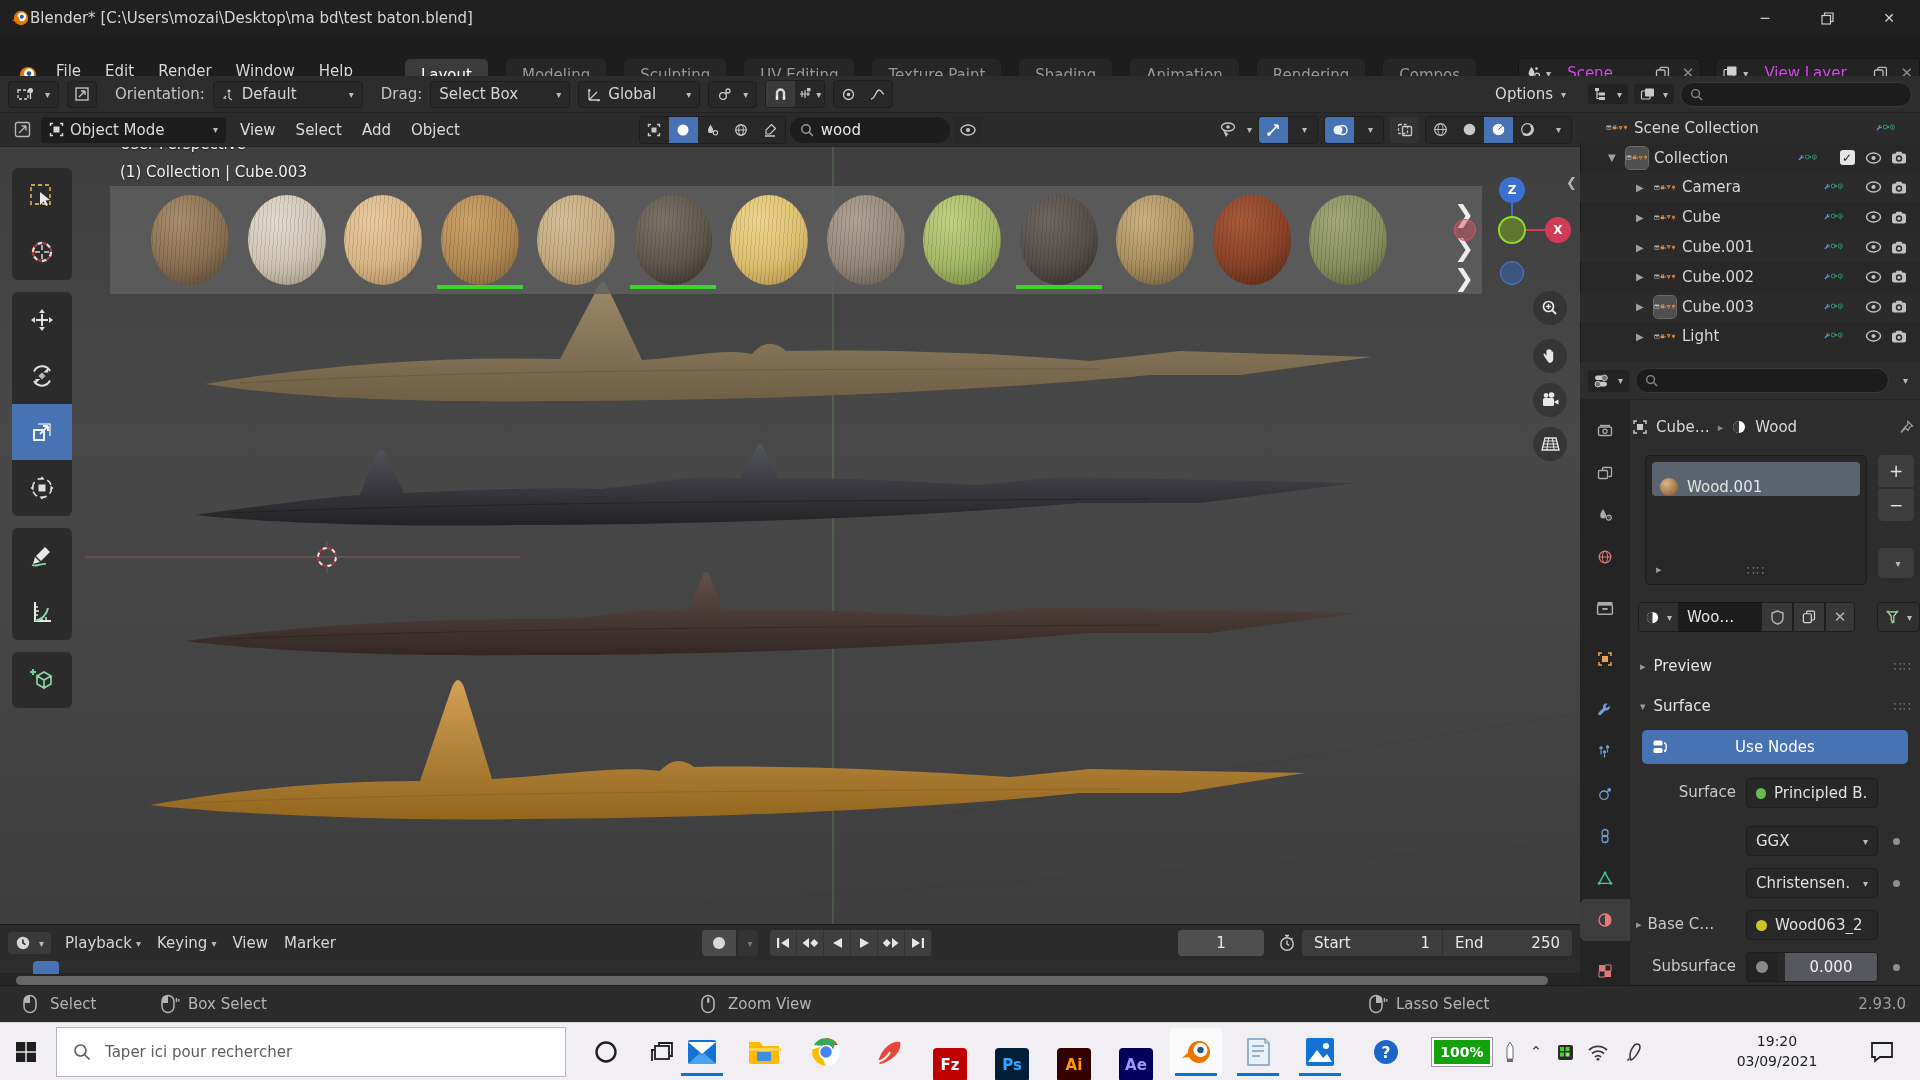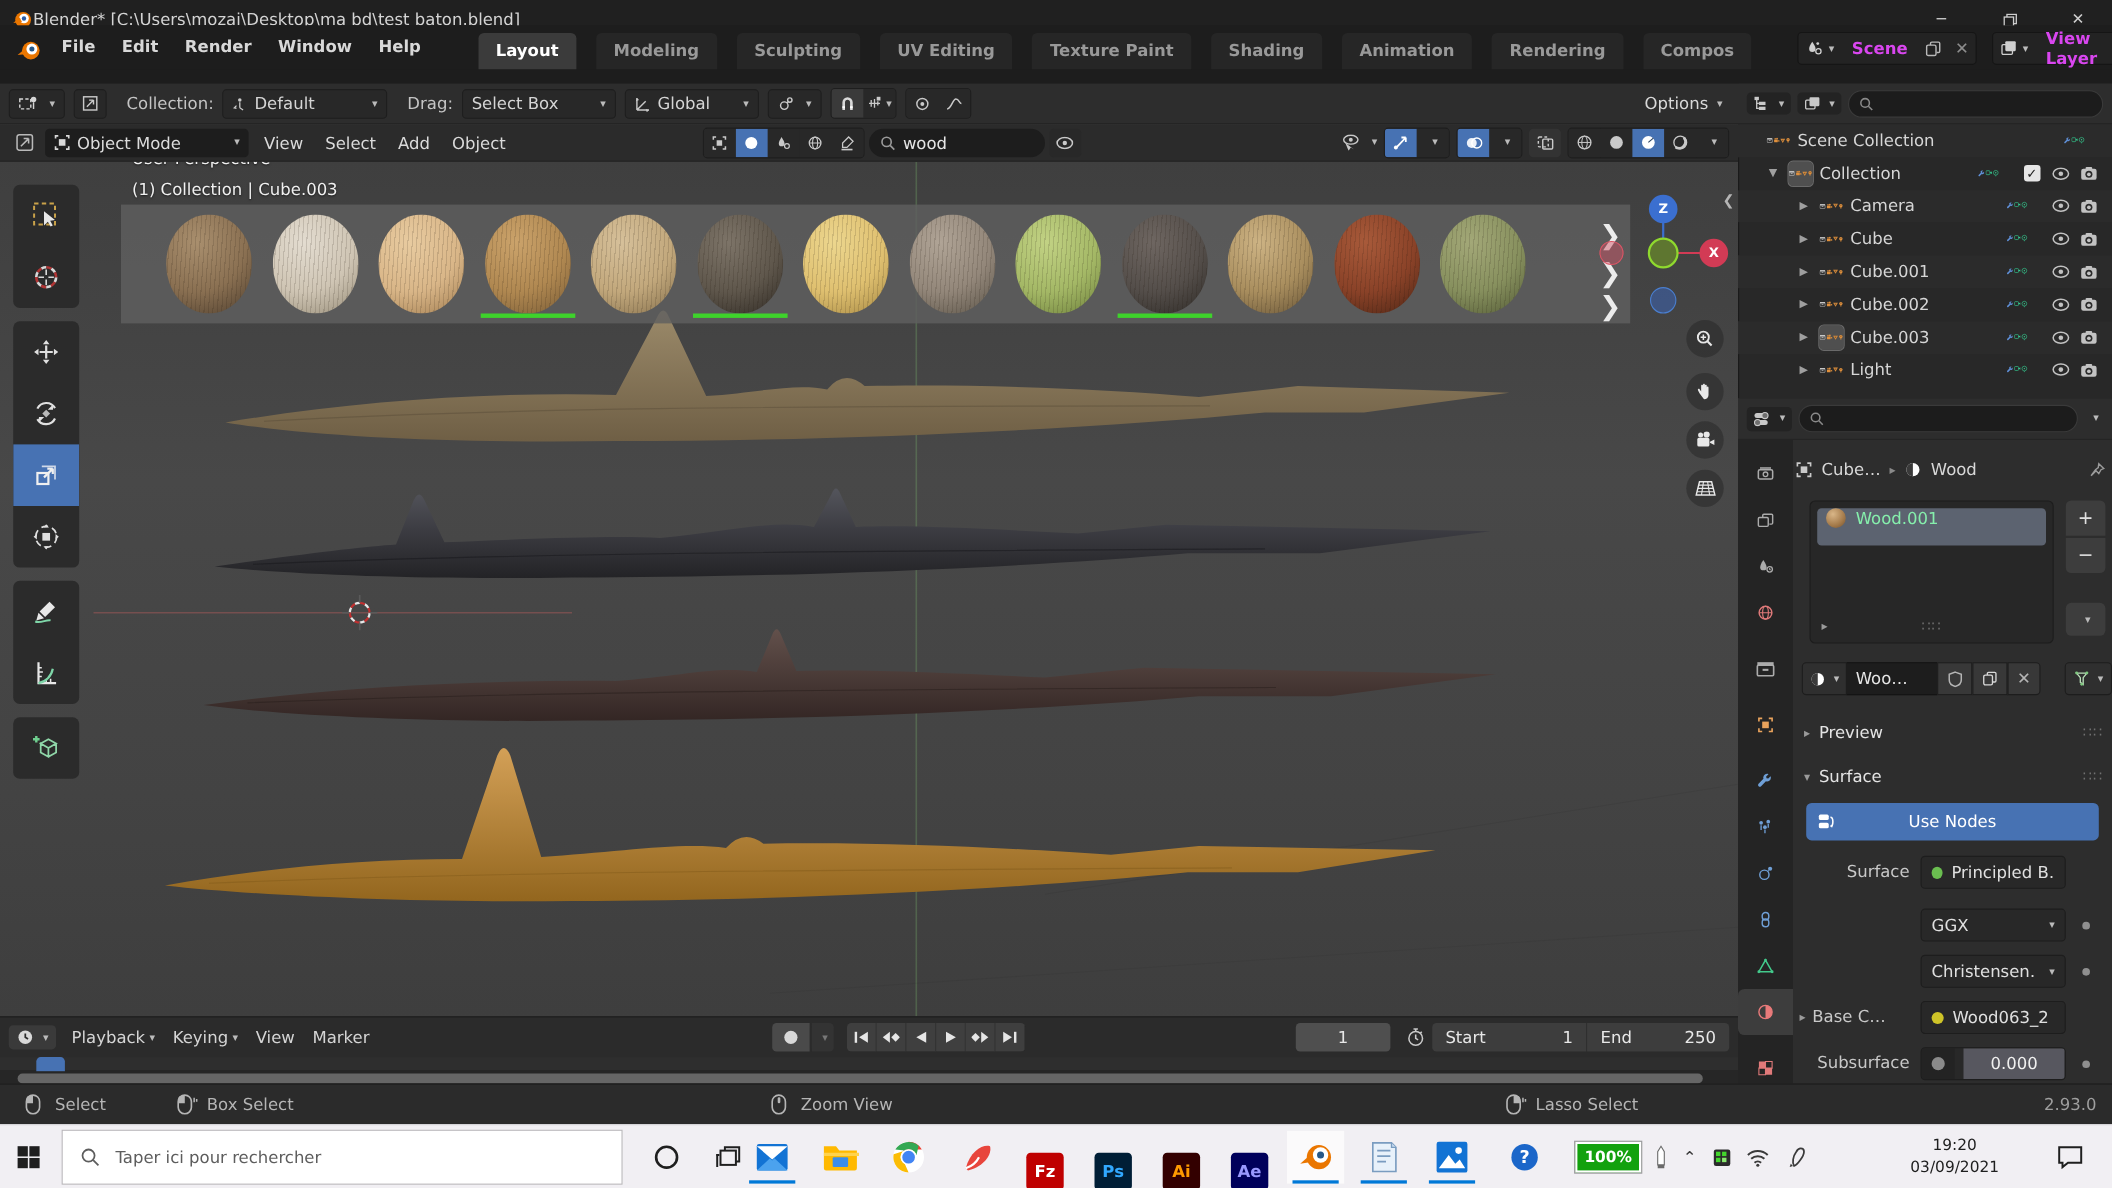--- a/index.html
+++ b/index.html
@@ -12,21 +12,21 @@
   .abs { position:absolute; }
   .row { display:flex; align-items:center; }
   svg { display:block; }
 
   
   #titlebar { left:0; top:0; width:1920px; height:36px; background:#202020; display:flex; align-items:center; }
   #titlebar .title { color:#d4d4d4; font-size:15px; margin-left:10px; }
   .winbtn { width:62px; height:36px; display:flex; align-items:center; justify-content:center; color:#cfcfcf; font-size:14px; }
 
   
-  #topbar { left:0; top:23px; width:1920px; height:40px; background:#1d1d1d; display:flex; align-items:flex-end;font-weight:bold; }
+  #topbar { left:0; top:52px; width:1920px; height:40px; background:#1d1d1d; display:flex; align-items:flex-end; }
   .menu-item { padding:8px 12px 10px; color:#d8d8d8; font-size:15px; }
   .wtab { padding:7px 16px 8px; margin-right:18px; font-size:15px; color:#999; background:#262626; border-radius:5px 5px 0 0; white-space:nowrap; }
   .wtab.f-active { background:#3b3b3b; color:#fff; }
   .idblock { height:30px; background:#232323; border:1px solid #151515; border-radius:4px; display:flex; align-items:center; margin-bottom:4px; }
   .idblock .name { flex:1; padding:0 10px; color:#d946ef; }
   .idblock .mini { color:#9a9a9a; padding:0 6px; display:flex; align-items:center; }
   .caret { font-size:10px; color:#bbb; margin-left:4px; }
 
   
   #toolsettings { left:0; top:76px; width:1580px; height:37px; background:#2d2d2d; border-bottom:1px solid #232323; display:flex; align-items:center; gap:8px; padding:0 8px; }
@@ -254,21 +254,21 @@
           <path d="M13.5 7v6" stroke="#d5d5d5" stroke-width="1.3"></path>
         </svg>
       <span class="caret">▾</span>
     </div>
     <div class="ts-btn" style="padding:0 6px;">
       <svg width="16" height="16" viewBox="0 0 16 16">
           <rect x="2" y="2" width="12" height="12" fill="none" stroke="#c9c9c9" stroke-width="1.3"></rect>
           <path d="M5 11 L11 5 M11 5h-4 M11 5v4" stroke="#c9c9c9" stroke-width="1.3" fill="none"></path>
         </svg>
     </div>
-    <span class="ts-label">Collection:</span>
+    <span class="ts-label">Orientation:</span>
     <div class="ts-btn" style="width:150px;">
       <svg width="14" height="14" viewBox="0 0 14 14">
           <circle cx="7" cy="4" r="1.6" fill="#c9c9c9"></circle>
           <path d="M7 6v5 M7 11l3 2 M4 9l-2 2 2 .5" stroke="#c9c9c9" stroke-width="1.2" fill="none"></path>
         </svg>
       <span style="flex:1">Default</span>
       <span class="caret">▾</span>
     </div>
     <span class="ts-label">Drag:</span>
     <div class="ts-btn" style="width:140px;">
@@ -1280,21 +1280,21 @@
         <circle cx="8" cy="8" r="6" fill="#fff"></circle>
         <path d="M8 2a6 6 0 0 0 0 12z" fill="#3a3a3a"></path>
       </svg>
     <span>Wood</span>
     <svg width="15" height="15" viewBox="0 0 15 15" style="margin-left:auto;margin-right:4px;">
         <path d="M9 1.5 13.5 6 11 7l-2 3.5L6.5 8 2 12.5 6 7l2.5-2z" fill="none" stroke="#9a9a9a" stroke-width="1.3"></path>
       </svg>
   </div>
 
   <div class="abs" style="left:1645px;top:455px;width:222px;height:130px;background:#272727;border:1px solid #1d1d1d;border-radius:5px;">
-    <div style="margin:6px;height:34px;background:#5c6370;border-radius:4px;display:flex;align-items:flex-start;gap:9px;padding:0 8px;color:#86efac;">
+    <div style="margin:6px;height:34px;background:#5c6370;border-radius:4px;display:flex;align-items:flex-end;gap:9px;padding:0 8px;color:#e5e5e5;">
       <span style="width:18px;height:18px;border-radius:50%;background:radial-gradient(circle at 35% 30%, #d9b688, #a47a4a 60%, #6e4f2e);"></span>
       <span>Wood.001</span>
     </div>
     <div style="position:absolute;left:10px;bottom:8px;color:#9a9a9a;font-size:11px;">▸</div>
     <div class="grip" style="position:absolute;left:50%;bottom:6px;transform:translateX(-50%);">∷∷</div>
   </div>
   <div class="abs" style="left:1878px;top:455px;width:36px;height:66px;display:flex;flex-direction:column;gap:2px;">
     <div style="height:32px;background:#3d3d3d;border-radius:5px 5px 0 0;display:flex;align-items:center;justify-content:center;font-size:17px;color:#e0e0e0;">+</div>
     <div style="height:32px;background:#3d3d3d;border-radius:0 0 5px 5px;display:flex;align-items:center;justify-content:center;font-size:17px;color:#e0e0e0;">−</div>
   </div>

